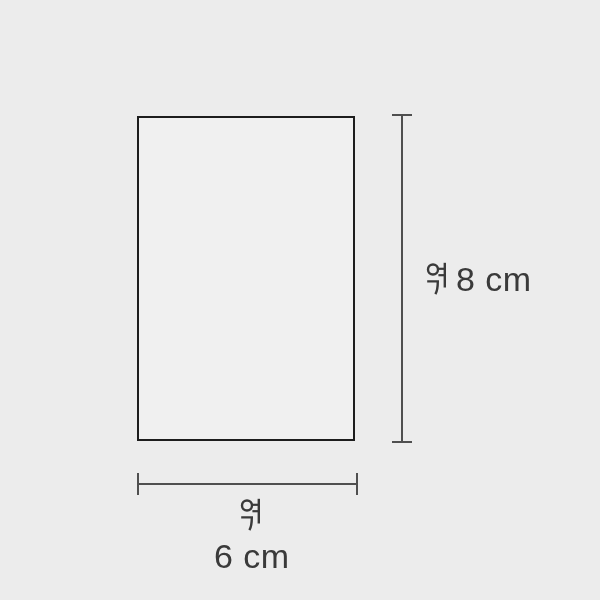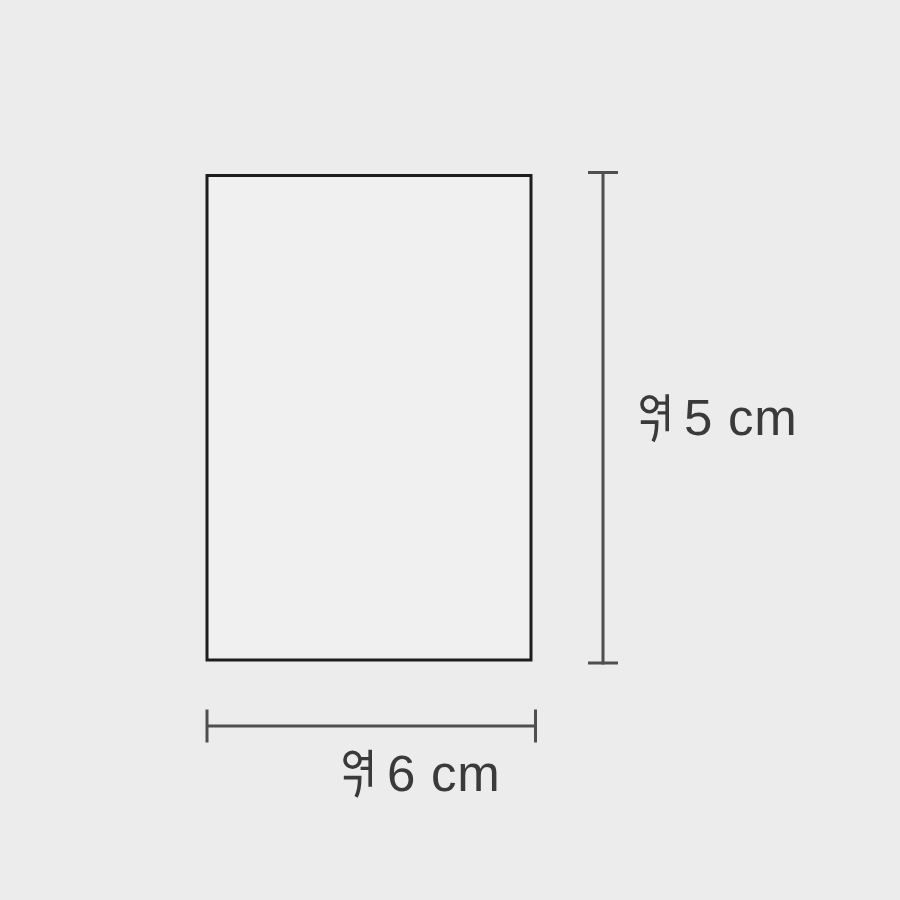--- a/index.html
+++ b/index.html
@@ -74,21 +74,21 @@
     font-size: 34px;
     line-height: 34px;
     white-space: nowrap;
   }
   .dim-label .value {
     position: relative;
     top: 1px;
     letter-spacing: 0.5px;
   }
   .height-label { left: 426px; top: 261px; }
-  .width-label  { left: 228px; top: 498px; }
+  .width-label  { left: 214px; top: 498px; flex-direction: column; }
 
   .yak-glyph { display: block; flex: 0 0 auto; }
   .yak-glyph .stroke {
     stroke: var(--text-color);
     fill: none;
   }
 </style>
 </head>
 <body>
 
@@ -101,21 +101,21 @@
   <div class="vdim-tick bottom"></div>
 
   <div class="dim-label height-label" aria-label="약 9 cm">
     <svg class="yak-glyph" width="23" height="33" viewBox="0 0 23 33" aria-hidden="true">
       <circle class="stroke" cx="7" cy="7.5" r="5" stroke-width="2.4"></circle>
       <line class="stroke" x1="18.8" y1="0.8" x2="18.8" y2="25.5" stroke-width="2.4"></line>
       <line class="stroke" x1="12.4" y1="6.8" x2="18.8" y2="6.8" stroke-width="2.2"></line>
       <line class="stroke" x1="12.4" y1="13.2" x2="18.8" y2="13.2" stroke-width="2.2"></line>
       <path class="stroke" d="M1.2 19.4 H11.8 C11.8 24.5 11.2 29 9.4 32.2" stroke-width="2.4"></path>
     </svg>
-    <span class="value">5 cm</span>
+    <span class="value">8 cm</span>
   </div>
 
   <div class="hdim-line"></div>
   <div class="hdim-tick left"></div>
   <div class="hdim-tick right"></div>
 
   <div class="dim-label width-label" aria-label="약 6 cm">
     <svg class="yak-glyph" width="23" height="33" viewBox="0 0 23 33" aria-hidden="true">
       <circle class="stroke" cx="7" cy="7.5" r="5" stroke-width="2.4"></circle>
       <line class="stroke" x1="18.8" y1="0.8" x2="18.8" y2="25.5" stroke-width="2.4"></line>

